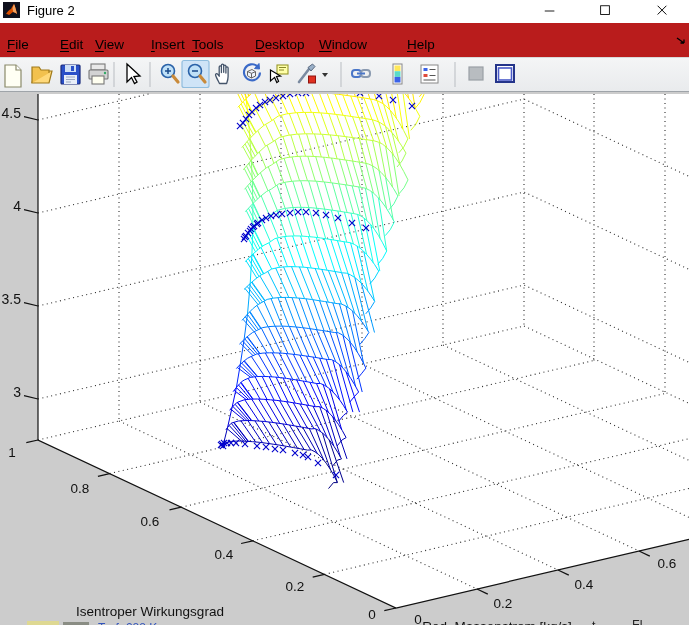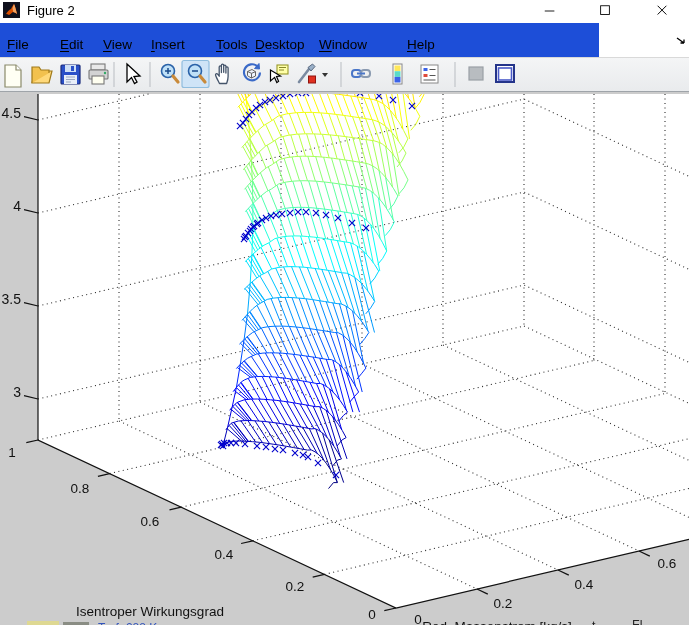--- a/index.html
+++ b/index.html
@@ -2,21 +2,21 @@
 <html><head>
 <meta charset="utf-8">
 <style>
   html,body{margin:0;padding:0}
   body{width:689px;height:625px;overflow:hidden;position:relative;background:#fff;
        font-family:"Liberation Sans",sans-serif;}
   .titlebar{position:absolute;left:0;top:0;width:572px;height:23px;background:#ffffff;}
   .title-ico{position:absolute;left:3px;top:2px;width:17px;height:16px;background:#1a1a24;border-radius:2px;}
   .title-txt{position:absolute;left:27px;top:3px;font-size:13px;color:#000;}
   .cap{position:absolute;top:0;width:14px;height:18px;color:#000;}
-  .menubar{position:absolute;left:0;top:23px;width:599px;height:34px;background:#1d4ed8;}
+  .menubar{position:absolute;left:0;top:23px;width:689px;height:34px;background:#b91c1c;}
   .menu{position:absolute;top:14px;font-size:13.5px;color:#000;}
   .menu u{text-decoration:underline;text-underline-offset:2px;}
   .toolbar{position:absolute;left:0;top:57px;width:689px;height:35px;
      background:linear-gradient(#f4f5f6,#e9ebed);border-top:1px solid #d9d9d9;border-bottom:1px solid #9fa4a9;box-sizing:border-box;}
   .figure{position:absolute;left:0;top:92px;width:689px;height:533px;background:#cccccc;}
 </style>
 </head>
 <body>
 <div class="titlebar">
   <div class="title-ico">
@@ -33,23 +33,23 @@
   <svg class="cap" style="left:598px;top:2px" width="16" height="18" viewBox="0 0 16 18">
       <rect x="3" y="3" width="10" height="10" fill="none" stroke="#000" stroke-width="1"></rect>
     </svg>
   <svg class="cap" style="left:655px;top:2px" width="16" height="18" viewBox="0 0 16 18">
       <path d="M3 3L13 13M3 13L13 3" stroke="#000" stroke-width="1.1"></path>
     </svg>
 </div>
 <div class="menubar">
   <div class="menu" style="left:7px"><u>F</u>ile</div>
   <div class="menu" style="left:60px"><u>E</u>dit</div>
-  <div class="menu" style="left:103px"><u>V</u>iew</div>
+  <div class="menu" style="left:95px"><u>V</u>iew</div>
   <div class="menu" style="left:151px"><u>I</u>nsert</div>
-  <div class="menu" style="left:216px"><u>T</u>ools</div>
+  <div class="menu" style="left:192px"><u>T</u>ools</div>
   <div class="menu" style="left:255px"><u>D</u>esktop</div>
   <div class="menu" style="left:319px"><u>W</u>indow</div>
   <div class="menu" style="left:407px"><u>H</u>elp</div>
   <svg style="position:absolute;left:676px;top:14px" width="12" height="10" viewBox="0 0 12 10">
       <path d="M1 1L8 6M8 6V2.5M8 6H4.5" stroke="#000" stroke-width="1.3" fill="none"></path>
     </svg>
 </div>
 <div class="toolbar">
 <svg width="689" height="33" viewBox="0 0 689 33" style="position:absolute;left:0;top:1px">
 <rect x="182" y="1.5" width="27" height="27" rx="2" fill="#cfe4f7" stroke="#90bdde" stroke-width="1.2"></rect>

